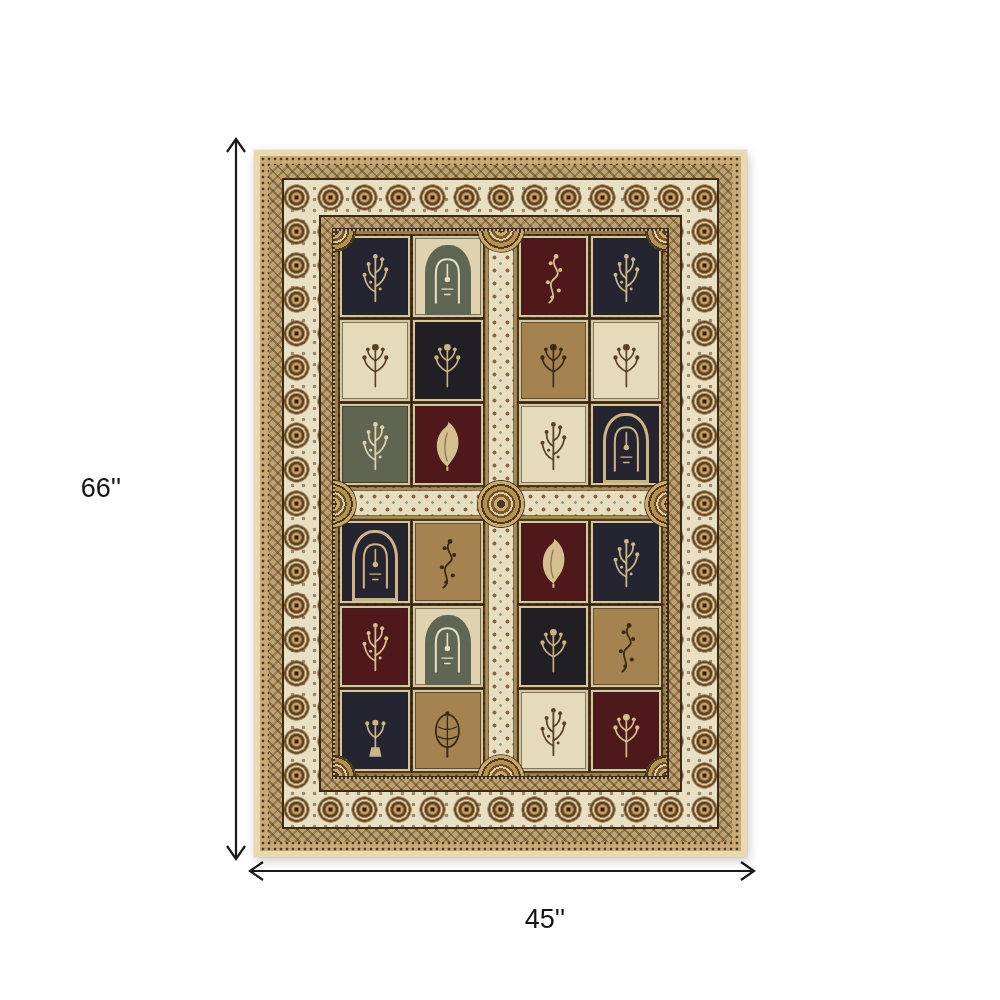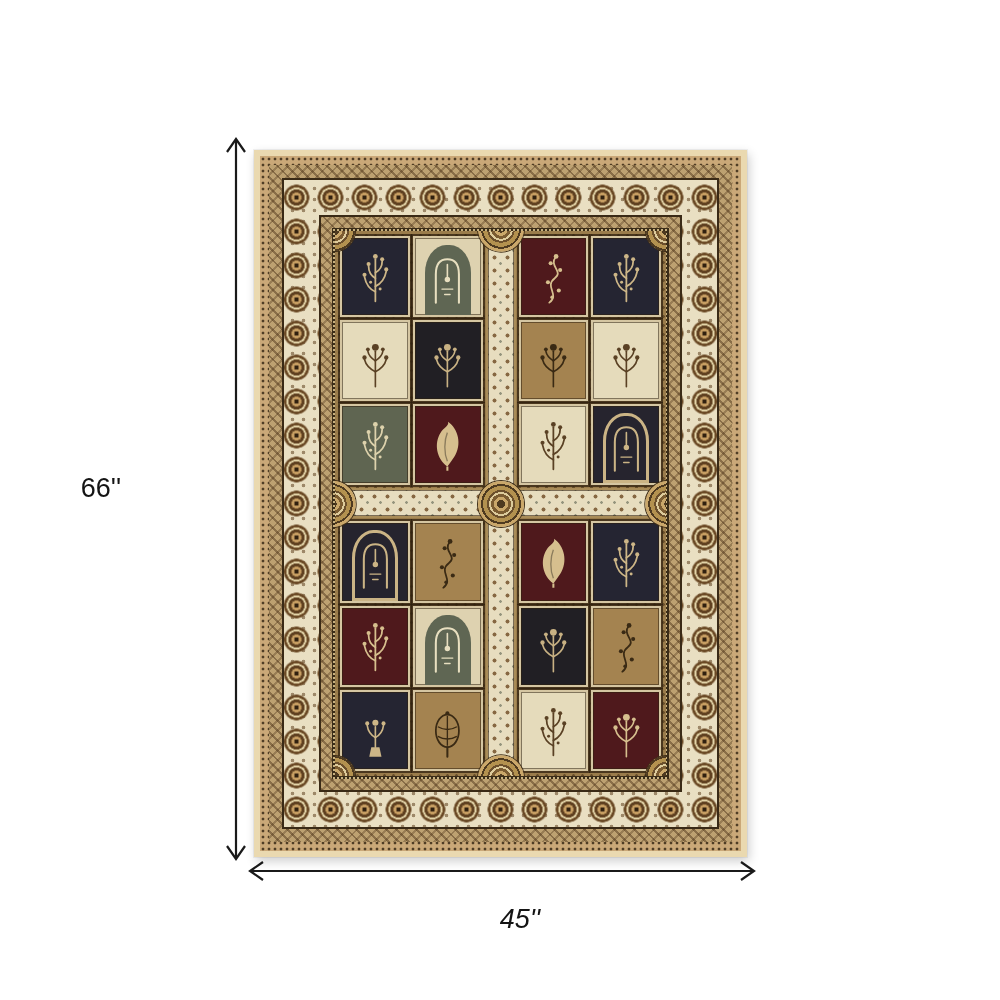--- a/index.html
+++ b/index.html
@@ -6,21 +6,21 @@
   html,body{margin:0;padding:0;background:#ffffff;}
   body{width:1000px;height:1000px;font-family:"Liberation Sans",sans-serif;}
   .stage{position:relative;width:1000px;height:1000px;background:#ffffff;overflow:hidden;}
 
   
   .dim-svg{position:absolute;color:var(--arrow-color,#1a1a1a);}
   #dim-v{left:223px;top:132px;}
   #dim-h{left:242px;top:858px;}
   .dim-label{position:absolute;font-size:27px;color:#141414;text-align:center;width:110px;line-height:1.1;}
   #label-height{left:46px;top:474px;}
-  #label-width{left:465px;top:905px;font-style:italic;}
+  #label-width{left:490px;top:905px;}
 
   
   .rug{position:absolute;left:254px;top:150px;width:493px;height:707px;box-sizing:border-box;
        background:var(--binding,#ead9b0);padding:6px;
        box-shadow:2px 4px 10px rgba(0,0,0,.20),0 0 0 1px rgba(0,0,0,.05);}
   .rug *{box-sizing:border-box;}
   .b-check{height:100%;padding:9px;background-color:var(--guard_check,#caa878);
        background-image:radial-gradient(circle,rgba(58,42,22,.85) 1.2px,transparent 1.7px);
        background-size:6px 6px;}
   .b-tan1{height:100%;padding:13px;background-color:var(--guard_tan,#bda171);

